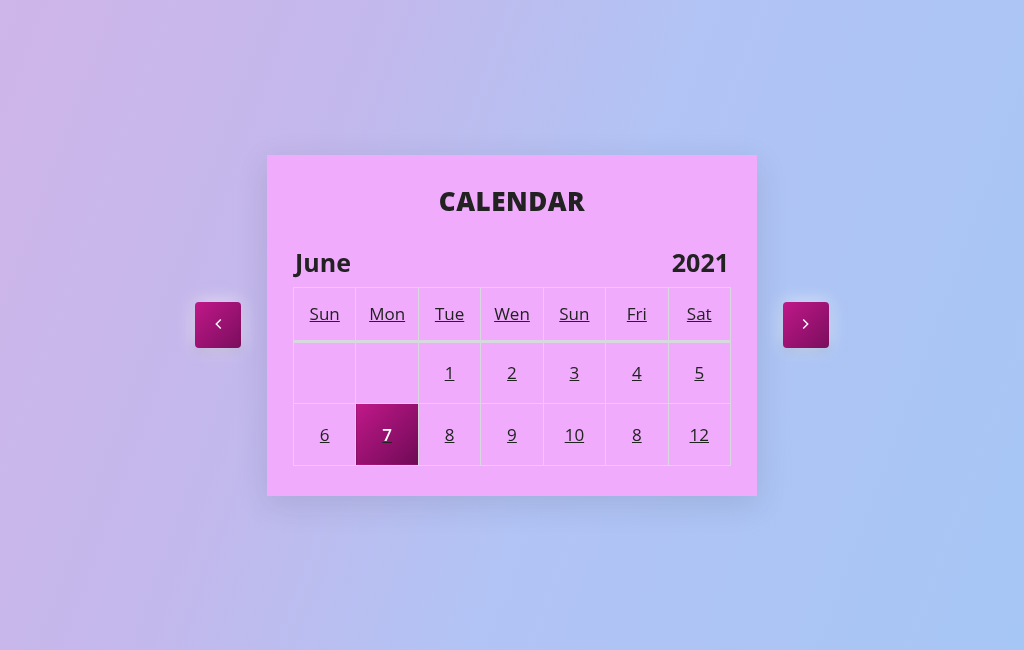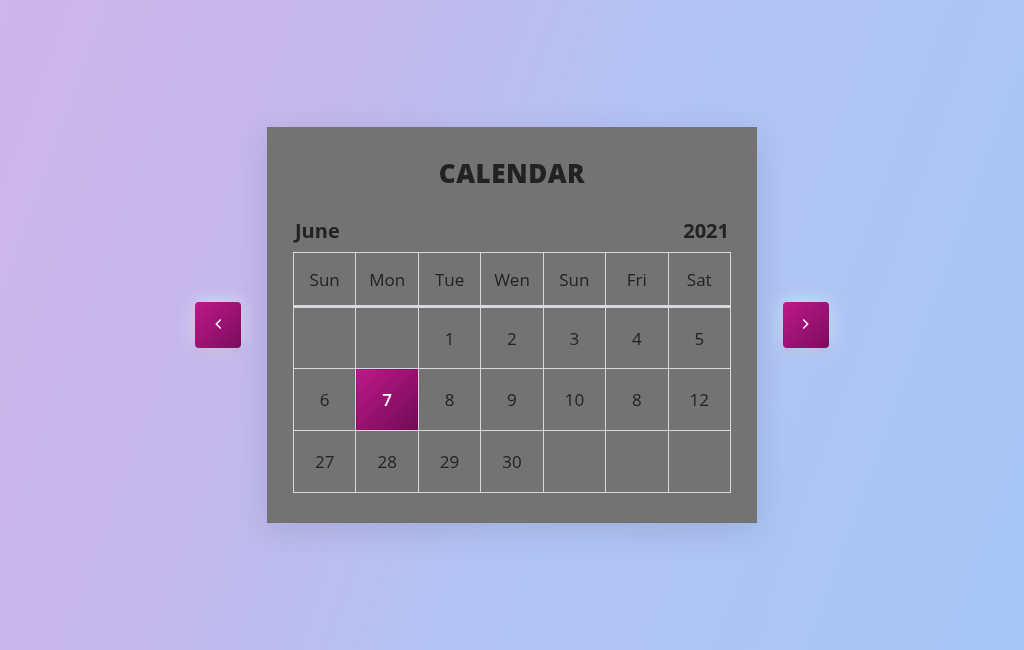--- a/index.html
+++ b/index.html
@@ -27,45 +27,46 @@
     display: flex;
     align-items: center;
     justify-content: center;
     cursor: pointer;
     box-shadow: 0 0 18px rgba(255,255,255,0.6), 0 4px 10px rgba(0,0,0,0.12);
   }
   .nav-btn svg { width: 16px; height: 16px; fill: #fff; }
 
   .card {
     width: 490px;
-    background: #737373;
+    background: #f0abfc;
     padding: 28px 26px 30px 26px;
     box-shadow: 0 8px 30px rgba(30,30,60,0.12);
   }
   .title {
     text-align: center;
     font-size: 26px;
     font-weight: 800;
     letter-spacing: 0.5px;
     color: #222;
     margin-bottom: 26px;
   }
   .monthrow {
     display: flex;
     justify-content: space-between;
     align-items: center;
-    font-size: 20px;
+    font-size: 25px;
     font-weight: 700;
     margin-bottom: 8px;
     padding: 0 2px;
   }
   table {
     width: 100%;
     border-collapse: collapse;
     table-layout: fixed;
+    text-decoration: underline;
   }
   th, td {
     border: 1px solid #d7d9de;
     text-align: center;
     height: 62px;
     font-size: 17px;
   }
   th {
     font-weight: 400;
     color: #222;
@@ -123,29 +124,20 @@
           </tr>
           <tr>
             <td>6</td>
             <td class="selected">7</td>
             <td>8</td>
             <td>9</td>
             <td>10</td>
             <td>8</td>
             <td>12</td>
           </tr>
-          <tr>
-            <td>27</td>
-            <td>28</td>
-            <td>29</td>
-            <td>30</td>
-            <td class="empty"></td>
-            <td class="empty"></td>
-            <td class="empty"></td>
-          </tr>
         </tbody>
     </table>
   </div>
 
   <button class="nav-btn">
     <span>
       <svg viewBox="0 0 24 24">
           <path d="M8.6 19.4 16.1 12 8.6 4.6 7.1 6.1 13.1 12l-6 5.9z"></path>
         </svg>
     </span>

